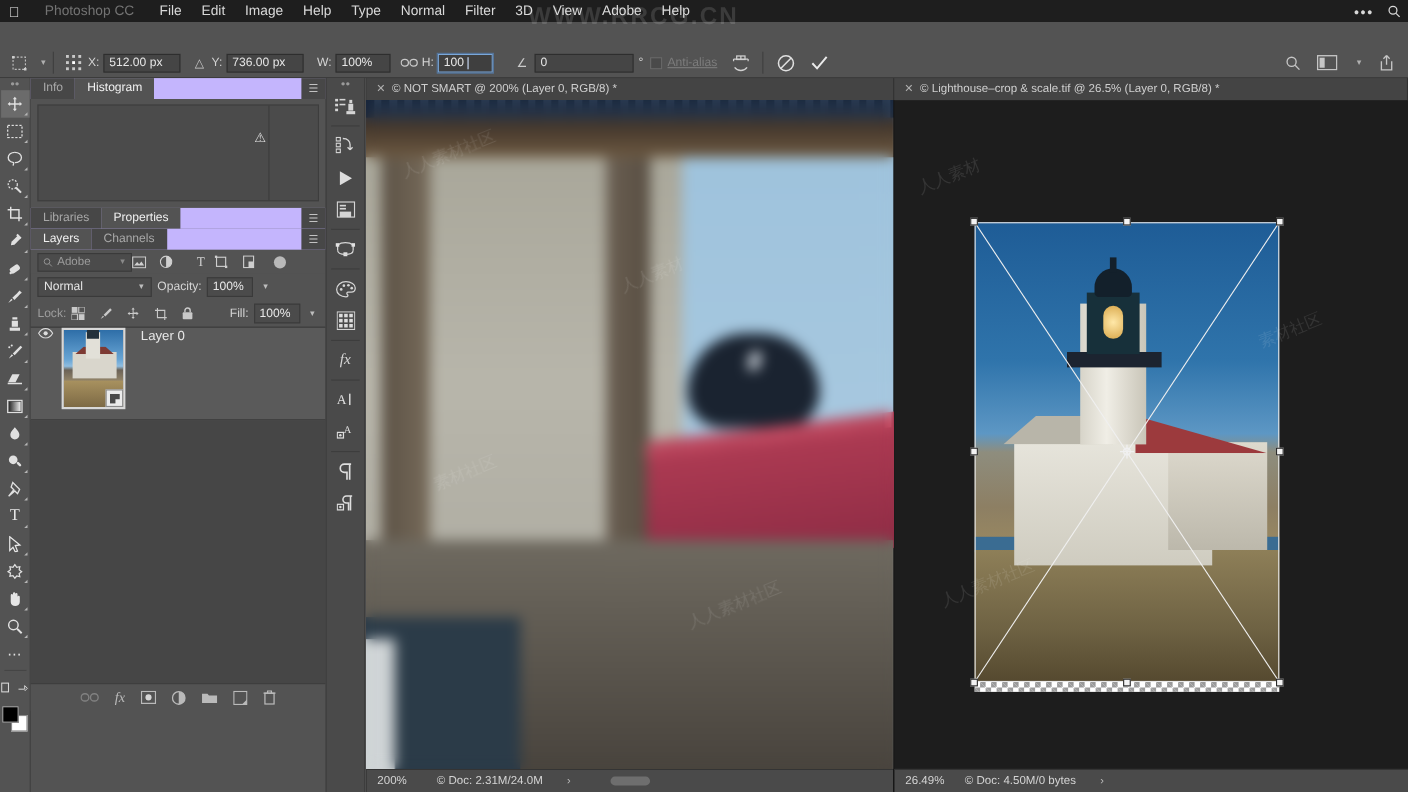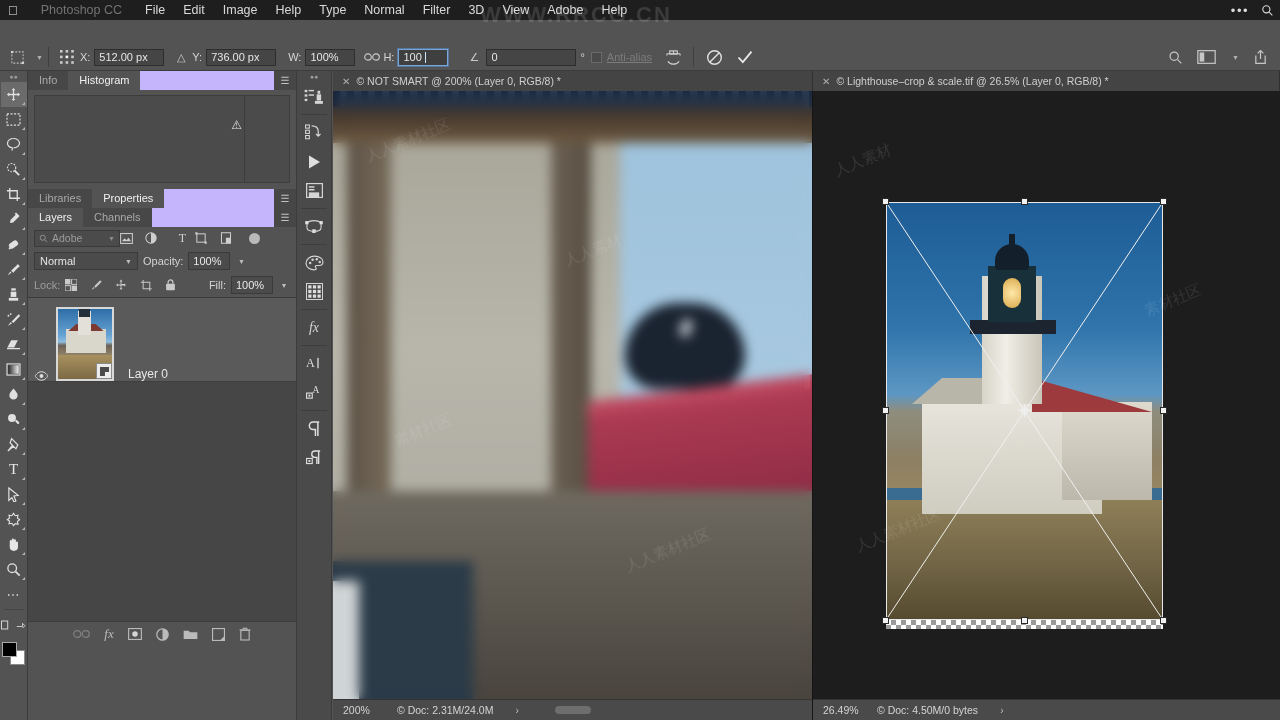--- a/index.html
+++ b/index.html
@@ -133,21 +133,21 @@
   .num-field {
     background: #4b4b4b; border: 1px solid #3a3a3a; color: #e8e8e8; font-size: 11px;
     height: 18px; line-height: 16px; padding: 0 4px; min-width: 42px; text-align: left;
   }
   .mini-caret { font-size: 7px; color: #bdbdbd; width: 12px; text-align: center; }
   .lock-ic { width: 20px; text-align: center; color: #c9c9c9; font-size: 11px; }
   .lock-label { color: #9d9d9d; }
 
   .layer-list { background: #464646; height: 324px; border-top: 1px solid #3a3a3a; }
   .layer-row {
-    height: 84px; display: flex; align-items: flex-end; background: #5a5a5a; padding: 0 6px;
+    height: 84px; display: flex; align-items: flex-start; background: #5a5a5a; padding: 0 6px;
     border-bottom: 1px solid #3f3f3f;
   }
   .eye { width: 22px; text-align: center; color: #dcdcdc; font-size: 11px; }
   .lthumb {
     width: 58px; height: 74px; border: 2px solid #d8d8d8; position: relative; overflow: hidden;
     background: linear-gradient(#2e6ea8 0%, #67a4d4 38%, #8fbde0 47%, #6b6257 52%, #9e8e6d 70%, #b9a47b 100%);
   }
   .lthumb .house { position:absolute; left: 8px; bottom: 26px; width: 40px; height: 24px; background:#d9d6cc; }
   .lthumb .roof { position:absolute; left: 6px; bottom: 48px; width: 44px; height: 7px; background:#7d3a33; clip-path: polygon(10% 100%, 90% 100%, 72% 0, 28% 0); }
   .lthumb .tower { position:absolute; left: 20px; bottom: 44px; width: 13px; height: 24px; background:#e2e0d8; }

